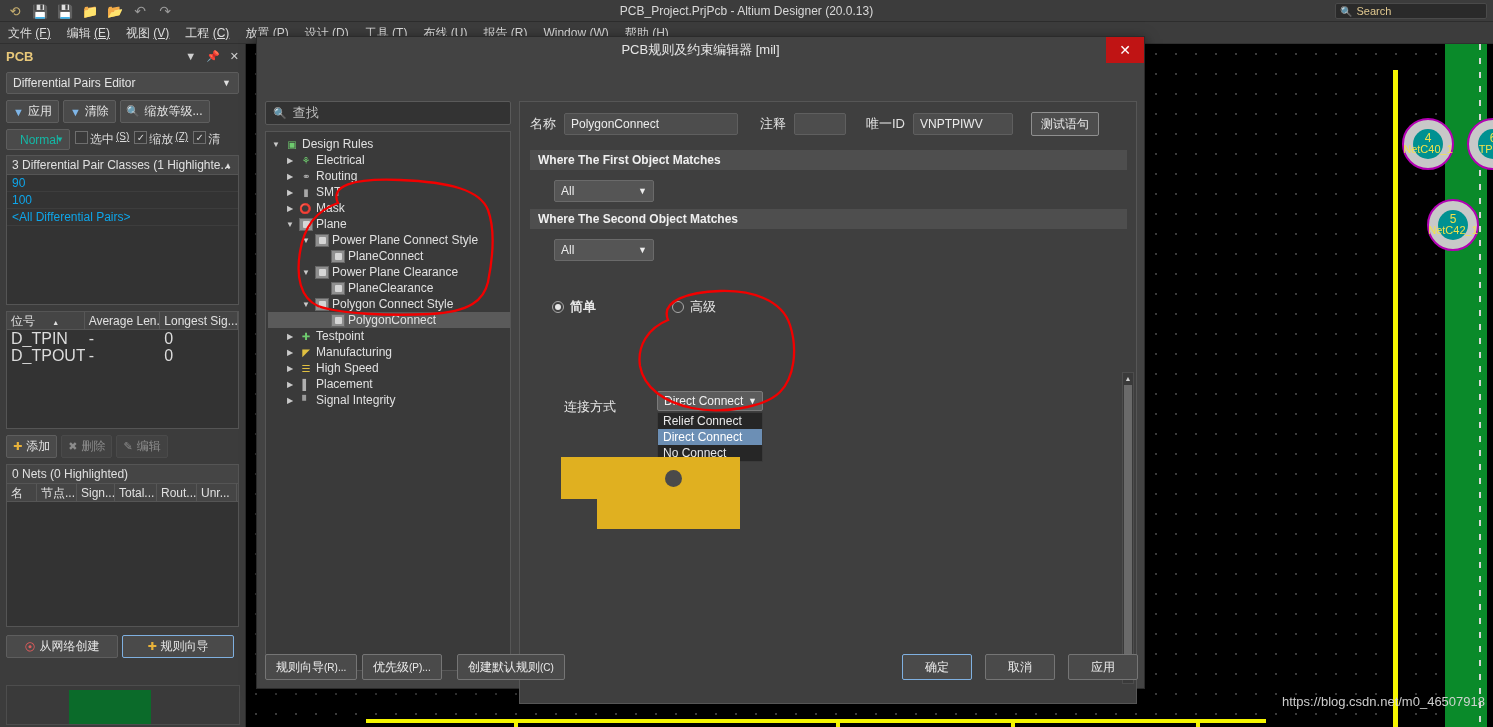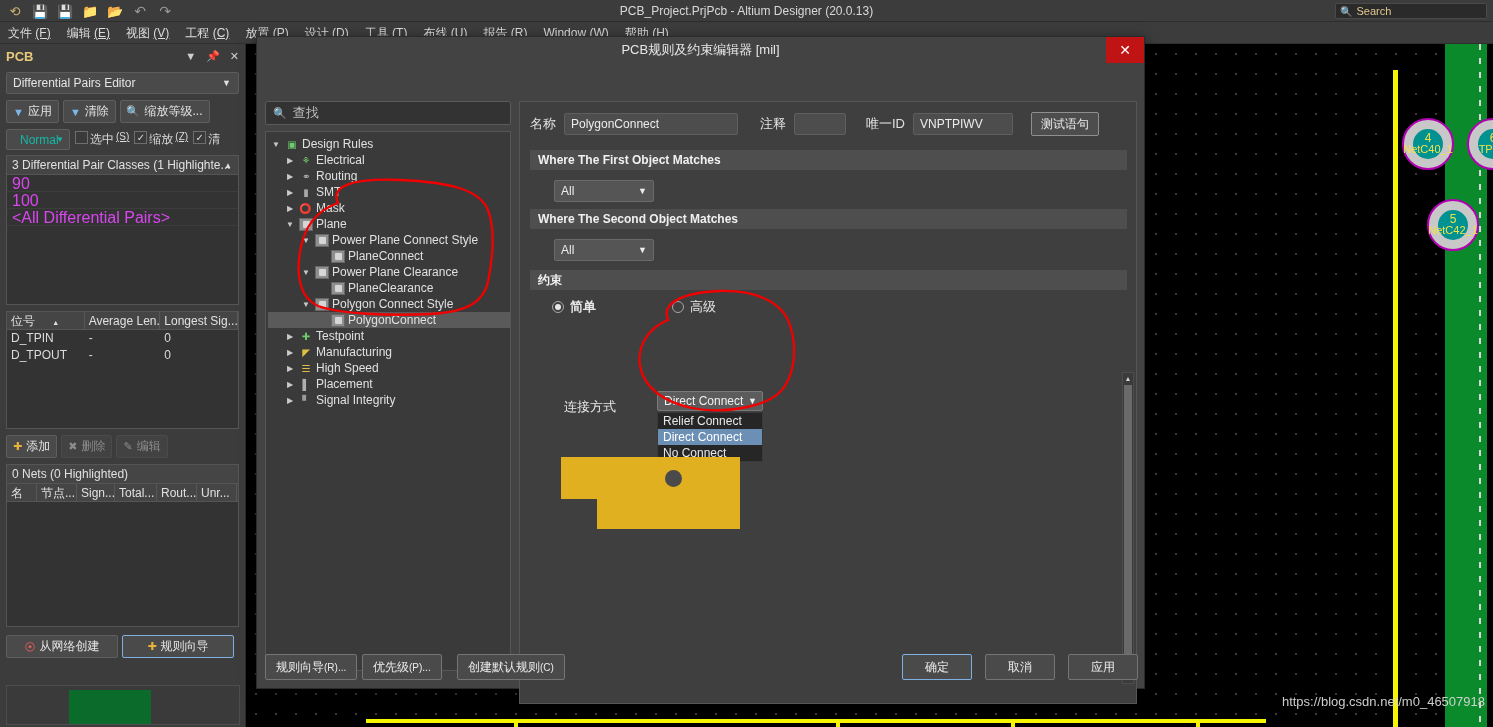--- a/index.html
+++ b/index.html
@@ -94,30 +94,30 @@
   .list-box {
     border: 1px solid #555; background: #333; margin-bottom: 6px;
   }
   .list-head {
     height: 19px; background: #454545; border-bottom: 1px solid #555;
     display: flex; align-items: center; padding: 0 5px; font-size: 12px; color: #e0e0e0;
     position: relative;
   }
   .list-head .sortarr { position: absolute; right: 6px; font-size: 8px; }
   .list-row {
-    height: 17px; line-height: 17px; padding: 0 5px; font-size: 16px; color: #d946ef;
+    height: 17px; line-height: 17px; padding: 0 5px; font-size: 12px; color: #0ea5e9;
     border-bottom: 1px solid #3d3d3d;
   }
   .cols { display: flex; height: 18px; background: #454545; border-bottom: 1px solid #555; }
   .col {
     font-size: 12px; color: #e0e0e0; padding: 0 4px; line-height: 18px;
     border-right: 1px solid #575757; overflow: hidden; white-space: nowrap; position: relative;
   }
   .drow { display: flex; height: 17px; }
-  .dcell { font-size: 12px; color: #dcdcdc; padding: 0 4px; line-height: 17px; white-space: nowrap; overflow: hidden; }
+  .dcell { font-size: 16px; color: #dcdcdc; padding: 0 4px; line-height: 17px; white-space: nowrap; overflow: hidden; }
   .pcb-preview {
     position: absolute; left: 6px; bottom: 2px; width: 234px; height: 40px;
     background: #3a3a3a; border: 1px solid #4d4d4d; overflow: hidden;
   }
   .pcb-thumb {
     position: absolute; left: 62px; top: 4px; width: 82px; height: 40px;
     background: #0b6b2a;
   }
 
   
@@ -597,23 +597,20 @@
         </div>
 
         <div class="sect-head" style="top:107px;">
           <span>Where The Second Object Matches</span>
         </div>
         <div class="obj-combo" style="left:34px; top:137px;">
           <span>All</span>
           <span class="caret">▼</span>
         </div>
 
-        <div class="sect-head" style="top:168px;">
-          <span>约束</span>
-        </div>
 
         <div class="radio-wrap" style="left:32px; top:196px;font-weight:bold;">
           <span class="radio on"></span>
           <span class="rl">简单</span>
         </div>
         <div class="radio-wrap" style="left:152px; top:196px;">
           <span class="radio"></span>
           <span class="rl">高级</span>
         </div>
 

